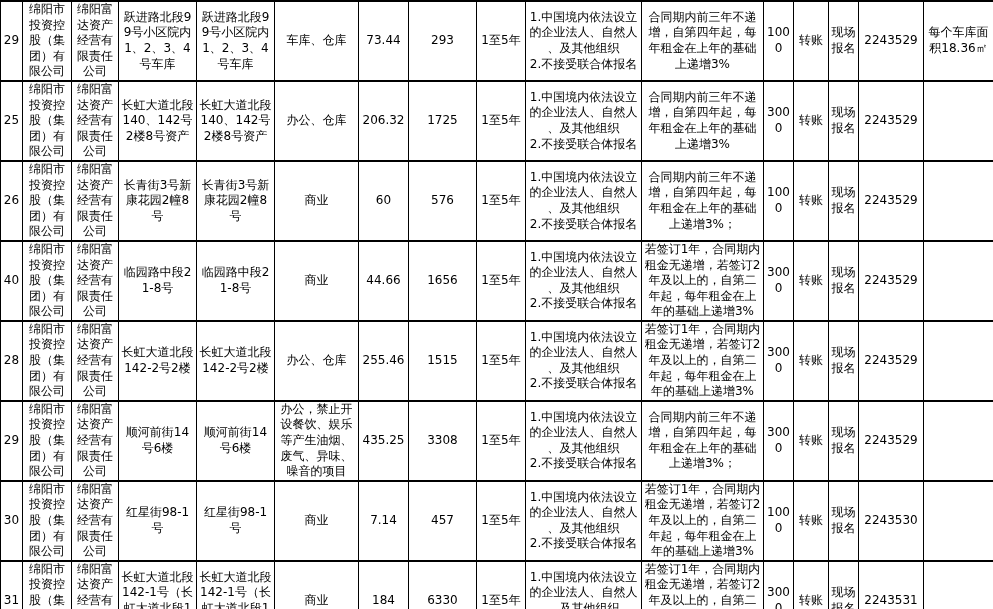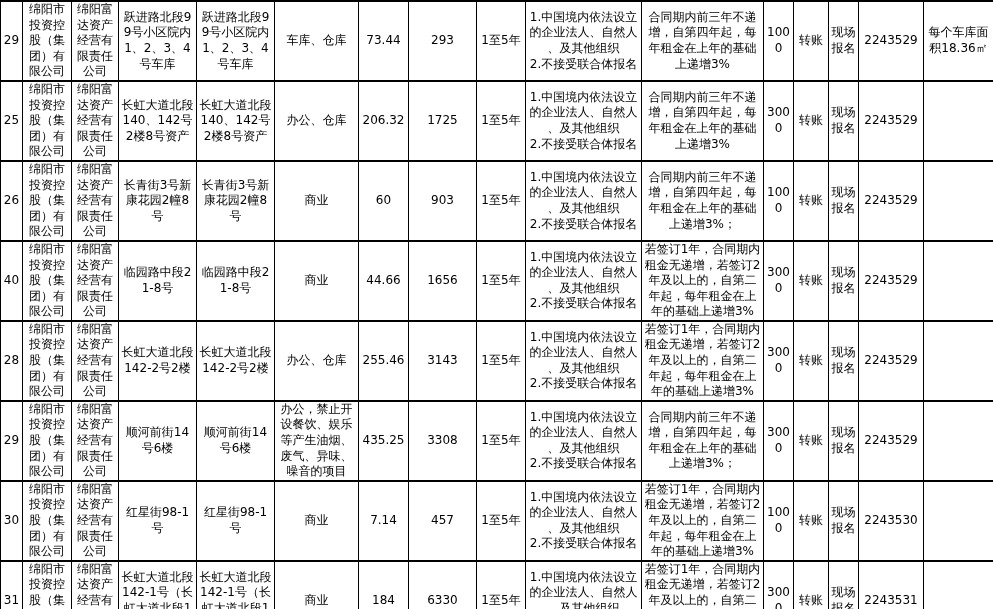--- a/index.html
+++ b/index.html
@@ -124,21 +124,21 @@
   </tr>
 
   <tr>
     <td>26</td>
     <td>绵阳市投资控股（集团）有限公司</td>
     <td>绵阳富达资产经营有限责任公司</td>
     <td>长青街3号新康花园2幢8号</td>
     <td>长青街3号新康花园2幢8号</td>
     <td>商业</td>
     <td>60</td>
-    <td>903</td>
+    <td>576</td>
     <td>1至5年</td>
     <td class="align-left">1.中国境内依法设立的企业法人、自然人、及其他组织
 2.不接受联合体报名</td>
     <td class="align-left">合同期内前三年不递增，自第四年起，每年租金在上年的基础上递增3%；</td>
     <td>1000</td>
     <td>转账</td>
     <td>现场报名</td>
     <td>2243529</td>
     <td></td>
   </tr>
@@ -164,21 +164,21 @@
   </tr>
 
   <tr>
     <td>28</td>
     <td>绵阳市投资控股（集团）有限公司</td>
     <td>绵阳富达资产经营有限责任公司</td>
     <td>长虹大道北段142-2号2楼</td>
     <td>长虹大道北段142-2号2楼</td>
     <td>办公、仓库</td>
     <td>255.46</td>
-    <td>3143</td>
+    <td>1515</td>
     <td>1至5年</td>
     <td class="align-left">1.中国境内依法设立的企业法人、自然人、及其他组织
 2.不接受联合体报名</td>
     <td class="align-left">若签订1年，合同期内租金无递增，若签订2年及以上的，自第二年起，每年租金在上年的基础上递增3%</td>
     <td>3000</td>
     <td>转账</td>
     <td>现场报名</td>
     <td>2243529</td>
     <td></td>
   </tr>

